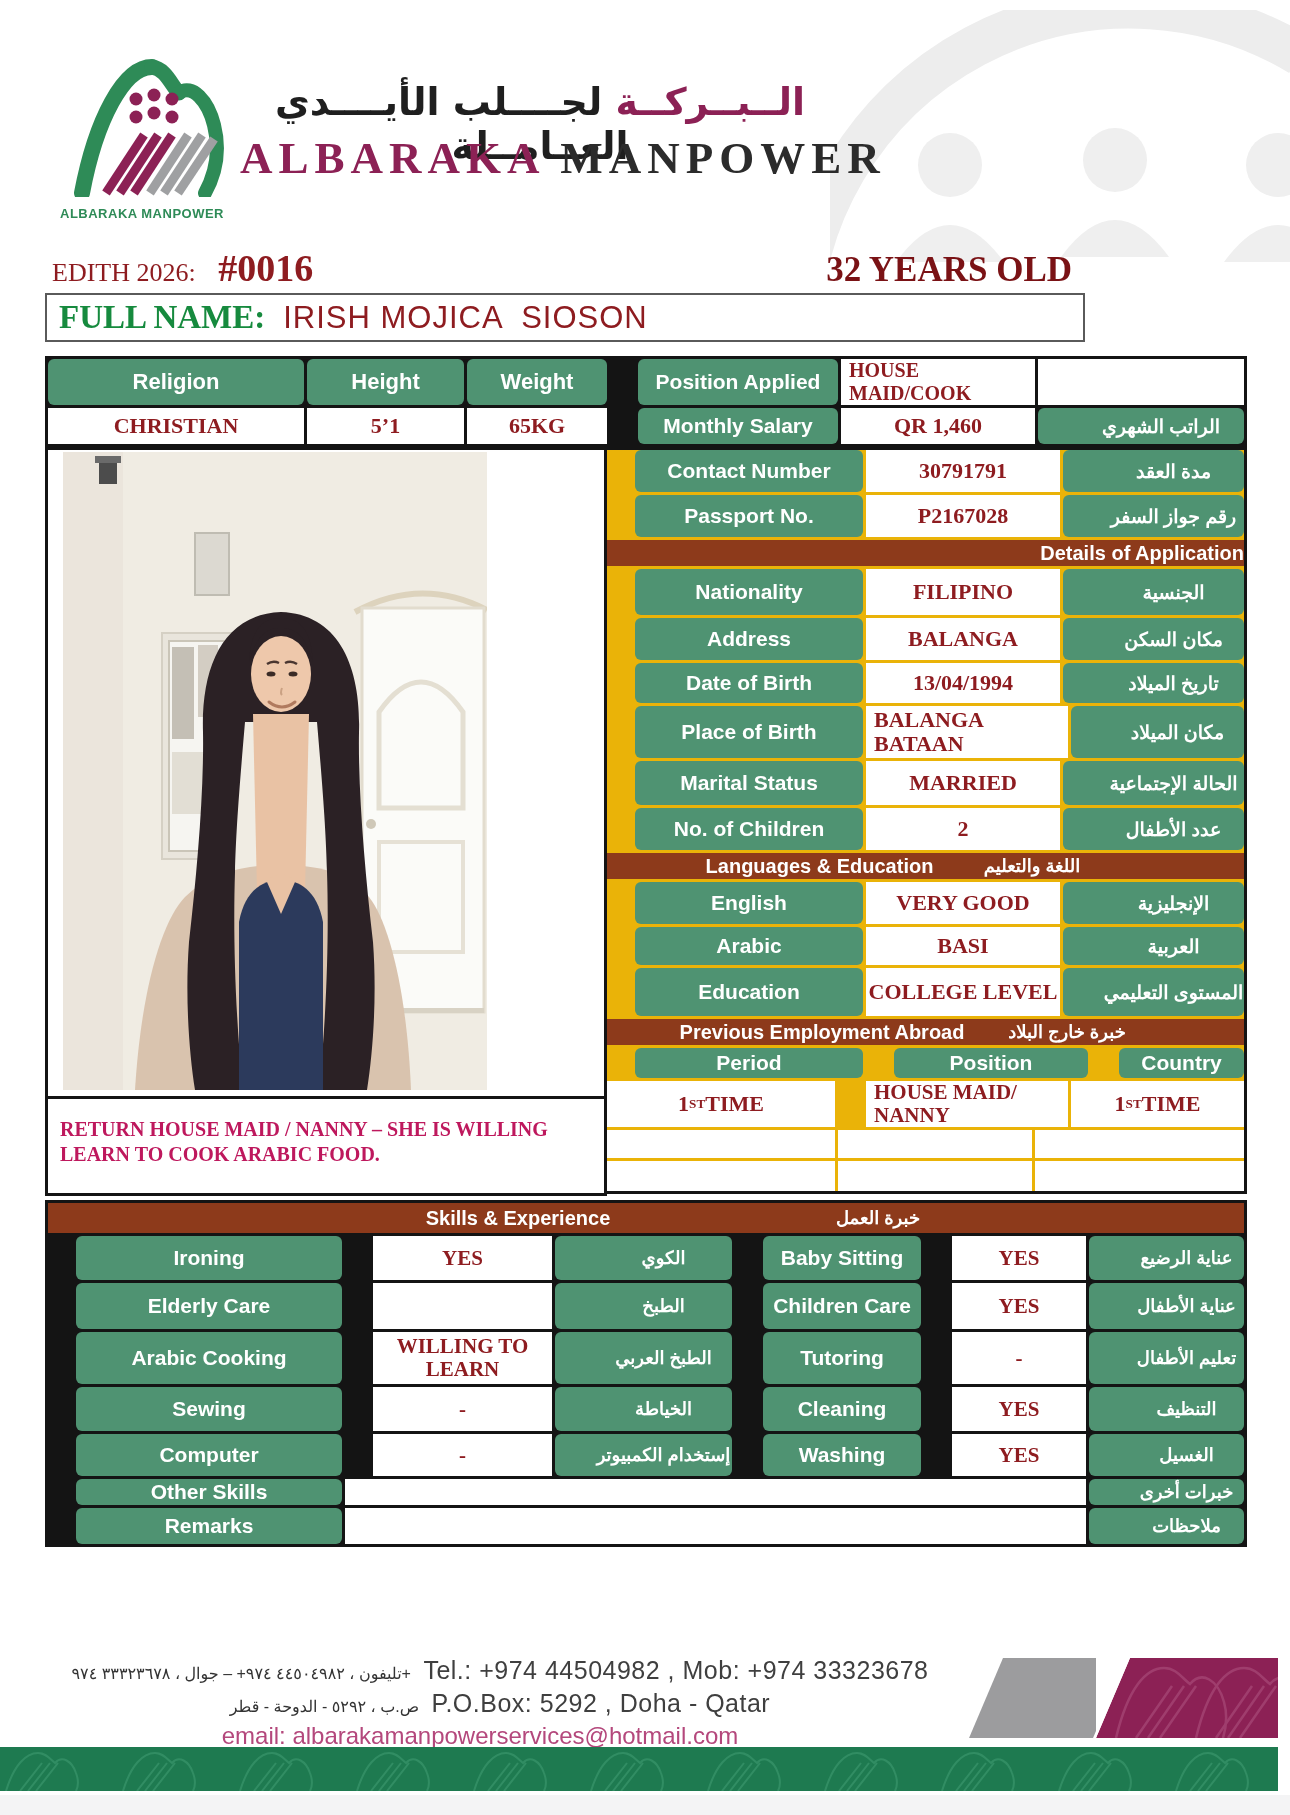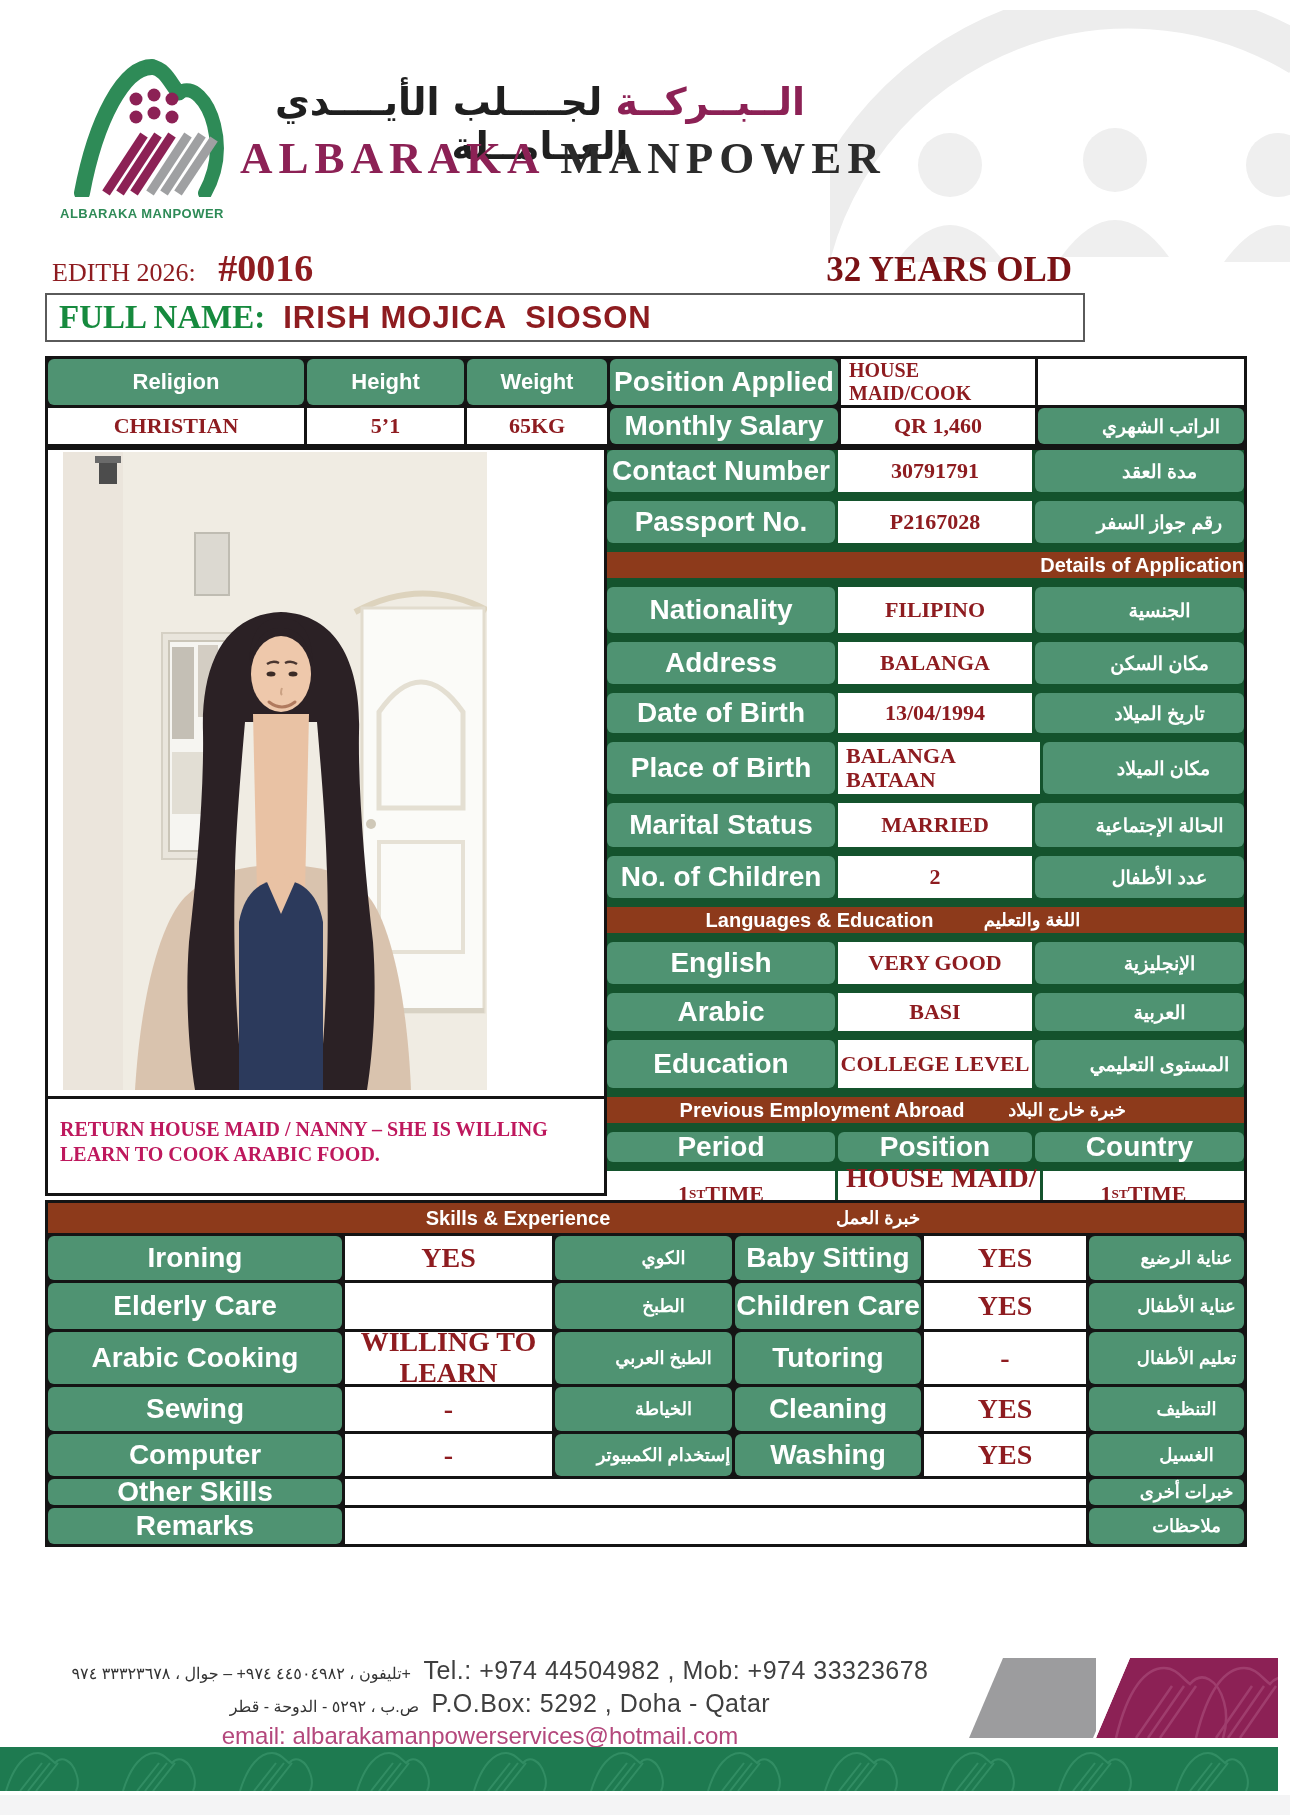--- a/index.html
+++ b/index.html
@@ -15,39 +15,39 @@
     font-weight:bold;font-size:45px;letter-spacing:6px;white-space:nowrap;}
   #brand-english .b1{color:#8c2155;} #brand-english .b2{color:#2b2b2b;}
   #logo-caption{left:60px;top:206px;width:200px;color:#2e8b57;font-weight:bold;font-size:13px;letter-spacing:.5px;}
   #edition-row{left:52px;top:246px;width:1020px;display:flex;justify-content:space-between;align-items:baseline;}
   #edition-label{font-family:"Liberation Serif",serif;font-size:26px;color:#8e1c20;}
   #edition-number{font-family:"Liberation Serif",serif;font-weight:bold;font-size:38px;color:#8e1c20;margin-left:18px;}
   #age-banner{font-family:"Liberation Serif",serif;font-weight:bold;font-size:35px;color:#7a1215;}
   #name-box{left:45px;top:293px;width:1040px;height:49px;border:2px solid #5a5a5a;display:flex;align-items:center;
     padding-left:12px;box-sizing:border-box;gap:18px;background:#fff;}
   #name-label{font-family:"Liberation Serif",serif;font-weight:bold;font-size:33px;color:#168a3e;}
-  #name-value{font-weight:bold;font-size:31px;color:#8e1c20;letter-spacing:1px;white-space:pre;}
+  #name-value{font-weight:normal;font-size:31px;color:#8e1c20;letter-spacing:1px;white-space:pre;}
   
   .grid6{display:grid;grid-template-columns:256px 157px 140px 228px 194px 1fr;gap:3px;background:#141414;
     border:3px solid #141414;box-sizing:border-box;}
   #top-table{left:45px;top:356px;width:1202px;grid-template-rows:46px 36px;}
   .gc{background:#4f9372;color:#fff;font-weight:bold;display:flex;align-items:center;justify-content:center;text-align:center;border-radius:6px;}
   .wc{background:#fff;color:#8e1c20;font-family:"Liberation Serif",serif;font-weight:bold;
       display:flex;align-items:center;justify-content:center;text-align:center;}
   .bar{background:#8d3a1b;color:#fff;font-weight:bold;display:flex;align-items:center;justify-content:center;}
-  .f22{font-size:22px;} .f21{font-size:28px;} .f20{font-size:20px;} .f19{font-size:19px;} .f18{font-size:18px;}
+  .f22{font-size:22px;} .f21{font-size:21px;margin-left:28px;} .f20{font-size:20px;} .f19{font-size:19px;} .f18{font-size:18px;}
   .left-align{justify-content:flex-start;text-align:left;padding-left:8px;line-height:1.15;}
   #main{left:45px;top:447px;width:1202px;display:flex;align-items:flex-start;}
   #left-pane{width:562px;}
   #photo-cell{height:652px;border:3px solid #141414;background:#fff;box-sizing:border-box;padding:2px 0 0 15px;}
   #photo{width:424px;height:638px;position:relative;overflow:hidden;}
   #return-cell{height:97px;border:3px solid #141414;border-top:none;box-sizing:border-box;background:#fff;
     padding:18px 12px;color:#be185d;font-family:"Liberation Serif",serif;font-weight:bold;font-size:20px;line-height:1.25;}
-  #right-pane{width:640px;border:3px solid #141414;border-left:none;box-sizing:border-box;background:#14532d;
-    display:flex;flex-direction:column;gap:9px;}
+  #right-pane{width:640px;border:3px solid #141414;border-left:none;box-sizing:border-box;background:#eab308;
+    display:flex;flex-direction:column;gap:3px;}
   .rrow{display:flex;gap:3px;}
   .rl{width:228px;} .rv{width:194px;line-height:1.1;} .ra{flex:1;}
   .barrow{position:relative;width:100%;}
   .barrow .e1{position:absolute;left:0;top:0;bottom:0;width:425px;display:flex;align-items:center;justify-content:center;}
   .barrow .a1{position:absolute;top:0;bottom:0;display:flex;align-items:center;justify-content:center;}
   #skills{left:45px;top:1200px;width:1202px;display:grid;gap:3px;background:#141414;border:3px solid #141414;
     box-sizing:border-box;grid-template-columns:294px 207px 177px 186px 162px 1fr;
     grid-template-rows:30px 44px 46px 52px 44px 42px 26px 36px;}
   .span-all{grid-column:1/-1;position:relative;}
   .span-all .se{position:absolute;left:0;top:0;bottom:0;width:940px;display:flex;align-items:center;justify-content:center;}

